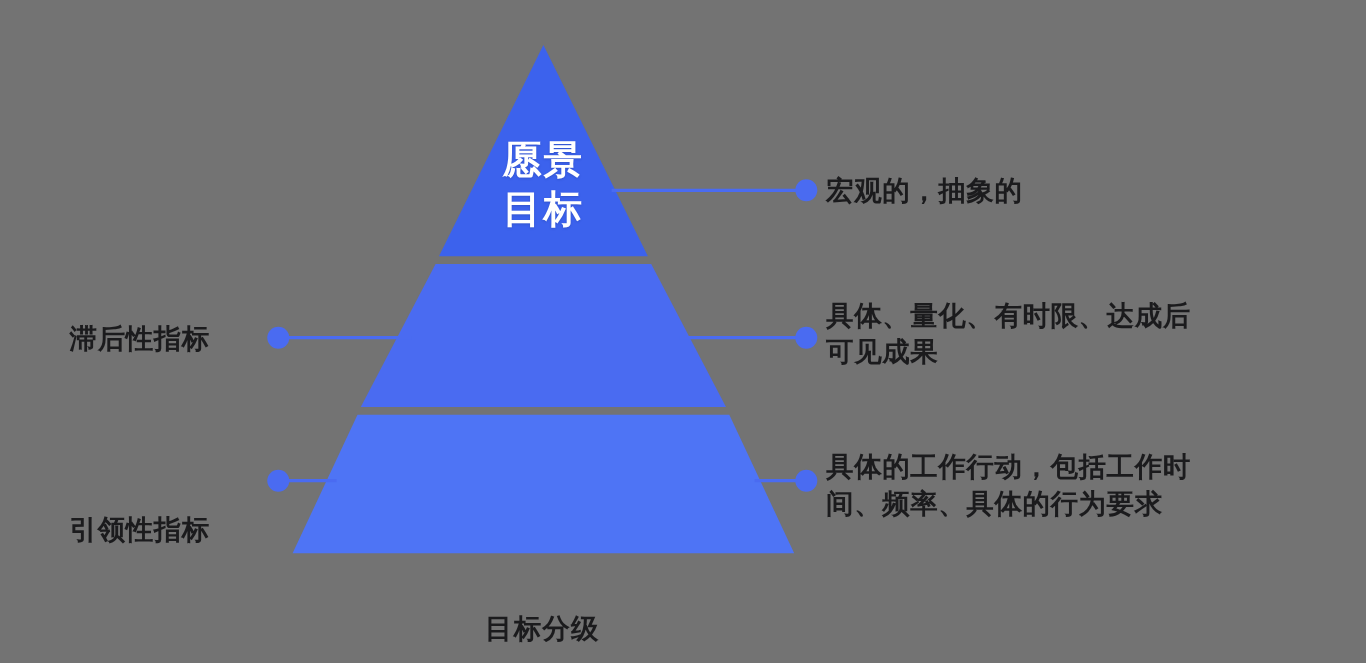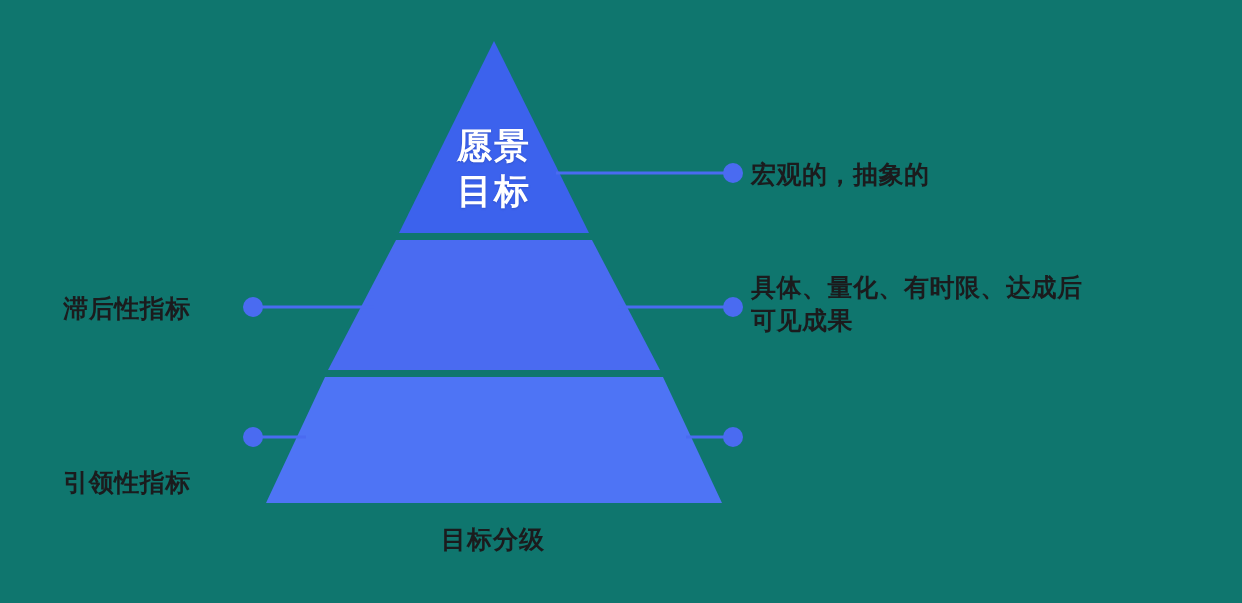--- a/index.html
+++ b/index.html
@@ -100,33 +100,33 @@
   #right-text-process {
     left: 751px;
     top: 409px;
     width: 480px;
   }
 
   
   #caption {
     position: absolute;
     left: 343px;
-    top: 523px;
+    top: 555px;
     width: 300px;
     text-align: center;
     color: #1b1b1d;
     font-weight: bold;
     font-size: 25px;
     letter-spacing: 1px;
   }
 </style>
 </head>
 <body style="background: rgb(240, 242, 251);">
 
-<div id="stage" style="background: #0f766e;">
+<div id="stage" style="background: #737373;">
 
   <svg id="diagram-svg" viewBox="0 0 1242 603">
 
     <polygon points="494,41 589,233 399,233" fill="#3c62ed"></polygon>
 
     <polygon points="396,240 592,240 660,370 328,370" fill="#4a6bf1"></polygon>
 
     <polygon points="325,377 663,377 722,503 266,503" fill="#4e74f5"></polygon>
 
     <g>
@@ -163,16 +163,18 @@
 
   <div class="side-text left" id="left-text-lagging">滞后性指标</div>
 
   <div class="side-text left" id="left-text-leading">引领性指标</div>
 
   <div class="side-text right" id="right-text-vision">宏观的，抽象的</div>
 
   <div class="side-text right" id="right-text-outcome">具体、量化、有时限、达成后
 可见成果</div>
 
+  <div class="side-text right" id="right-text-process">具体的工作行动，包括工作时
+间、频率、具体的行为要求</div>
 
   <div id="caption">目标分级</div>
 
 </div>
 
 </body></html>

